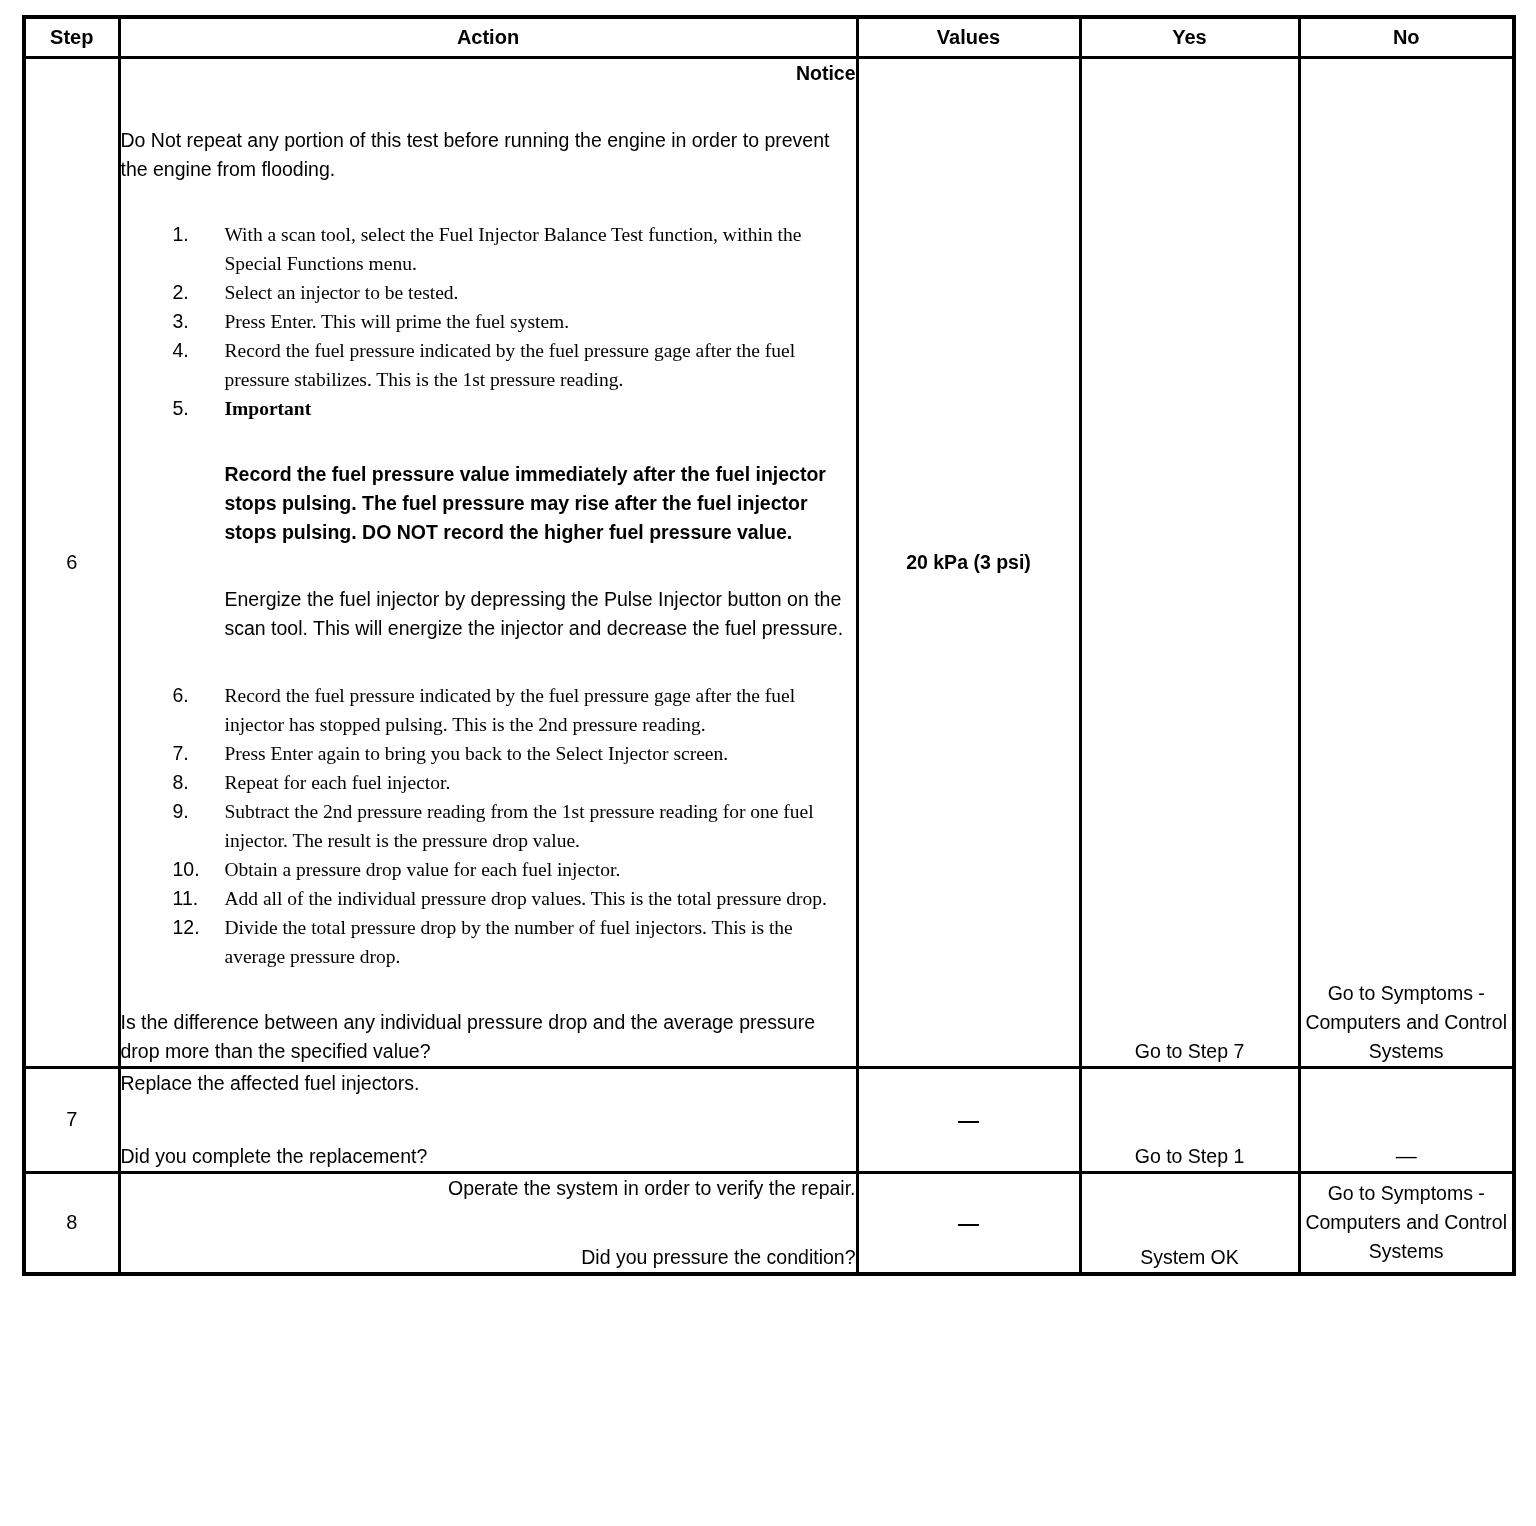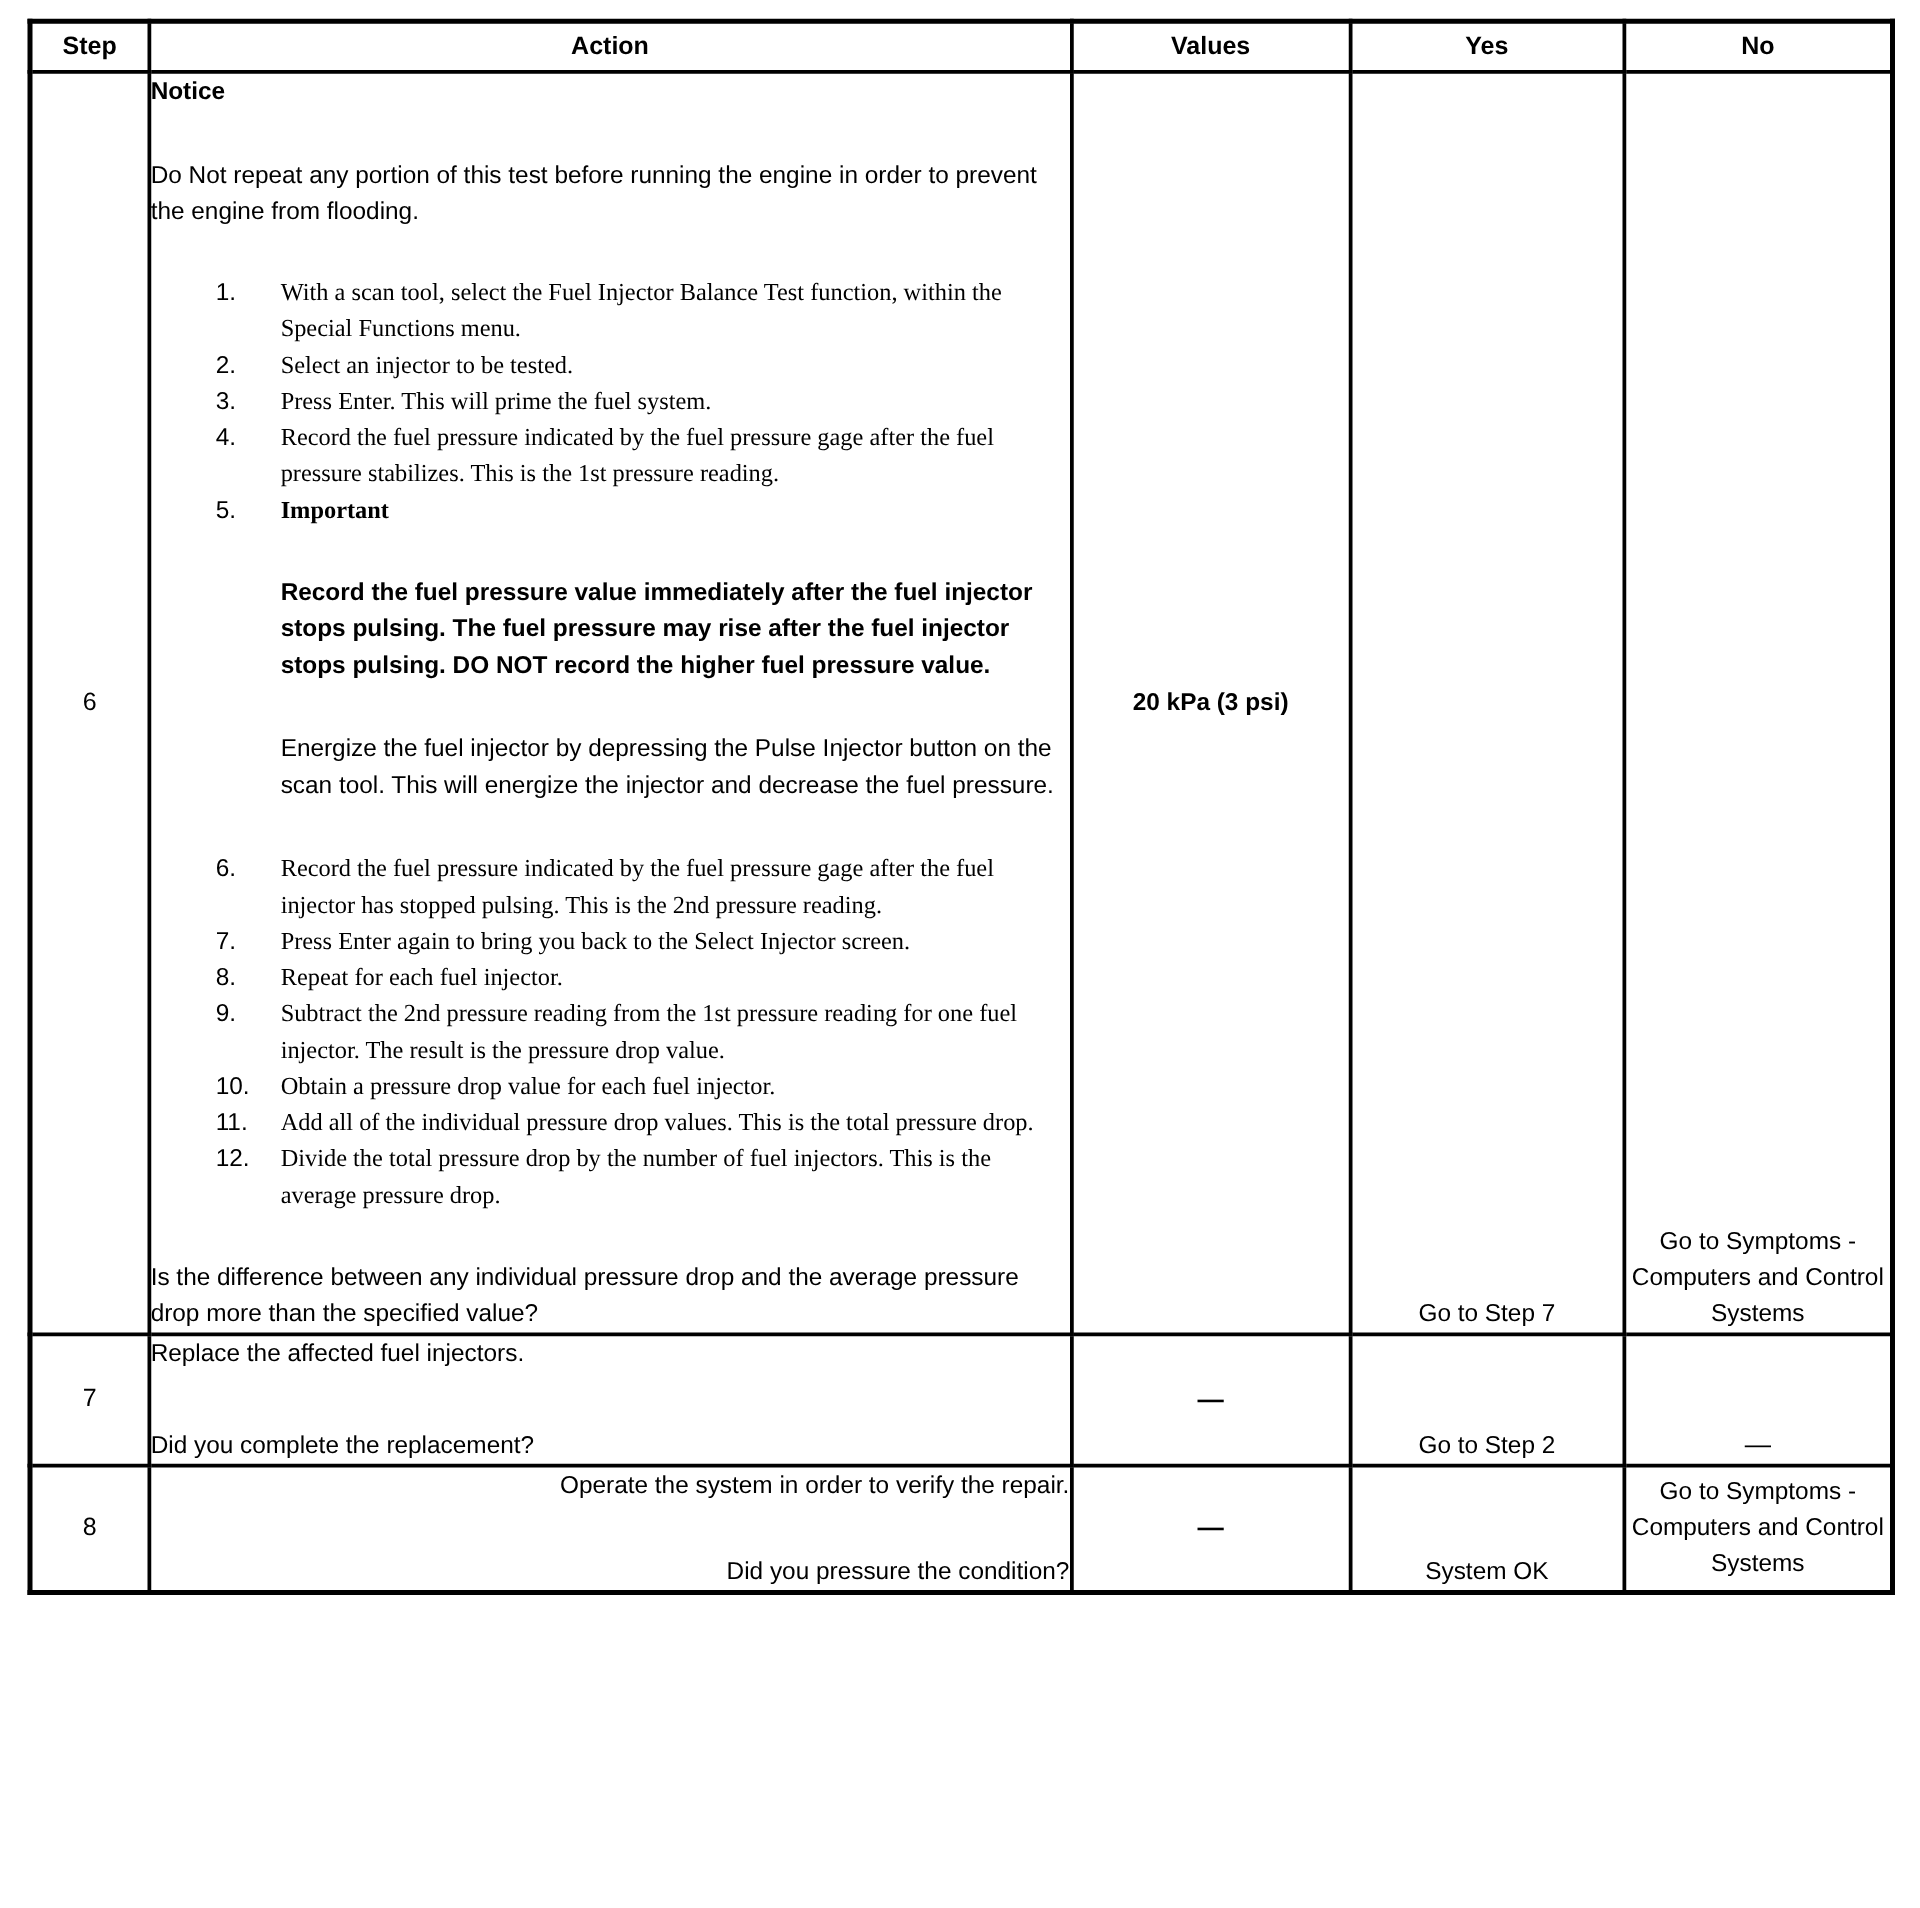--- a/index.html
+++ b/index.html
@@ -65,21 +65,21 @@
   }
   td.yesno-middle {
     text-align: center;
     vertical-align: middle;
     padding: 2px 6px;
   }
 
   .bold { font-weight: bold; }
 
   .para { margin: 0; }
-  .notice-title { font-weight: bold; margin: 0 0 38px 0; }
+  .notice-title { font-weight: bold; margin: 0 0 38px 0; text-align: right; }
   .notice-text  { margin: 0 0 36px 0; }
 
   .olist { margin: 0; padding: 0; list-style: none; }
   .olist .li { display: flex; margin: 0 0 0 52px; }
   .olist .num { width: 52px; flex: 0 0 52px; }
   .olist .li-text { flex: 1 1 auto; font-family: Liberation Serif, serif; }
 
   .important-para {
     font-weight: bold;
     margin: 37px 0 38px 104px;
@@ -195,21 +195,21 @@
 
     <tr>
       <td class="step-cell">7</td>
       <td class="action-cell">
         <div class="two-line-action r7">
           <p class="para">Replace the affected fuel injectors.</p>
           <p class="para">Did you complete the replacement?</p>
         </div>
       </td>
       <td class="values-cell"><span class="dash">—</span></td>
-      <td class="yesno-bottom">Go to Step 2</td>
+      <td class="yesno-bottom">Go to Step 1</td>
       <td class="yesno-bottom"><span class="dash">—</span></td>
     </tr>
 
     <tr>
       <td class="step-cell">8</td>
       <td class="action-cell">
         <div class="two-line-action r8">
           <p class="para">Operate the system in order to verify the repair.</p>
           <p class="para">Did you pressure the condition?</p>
         </div>

